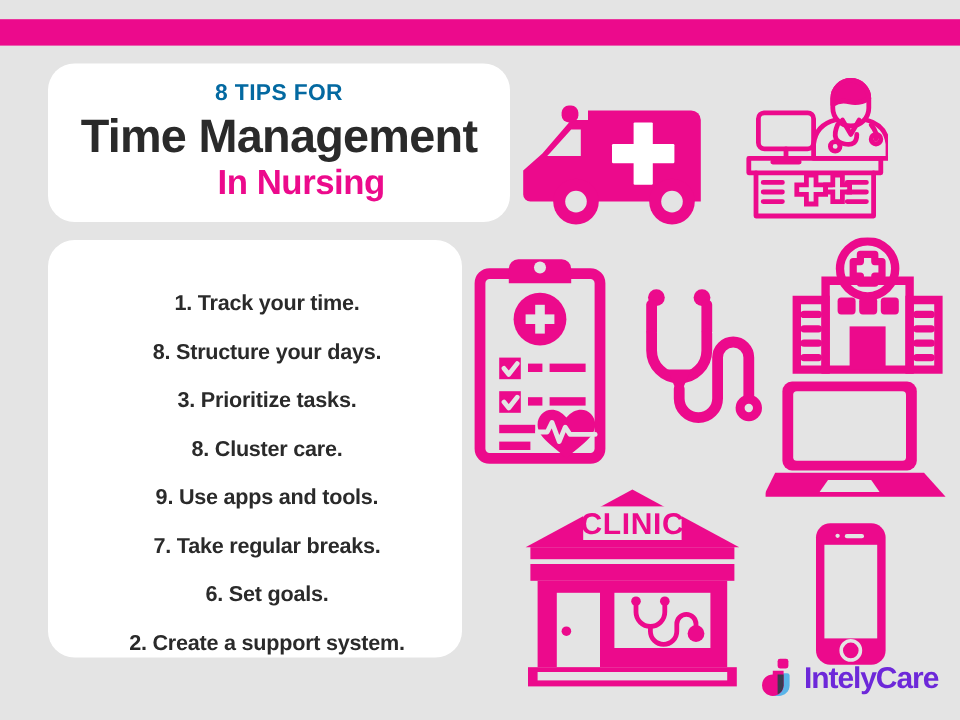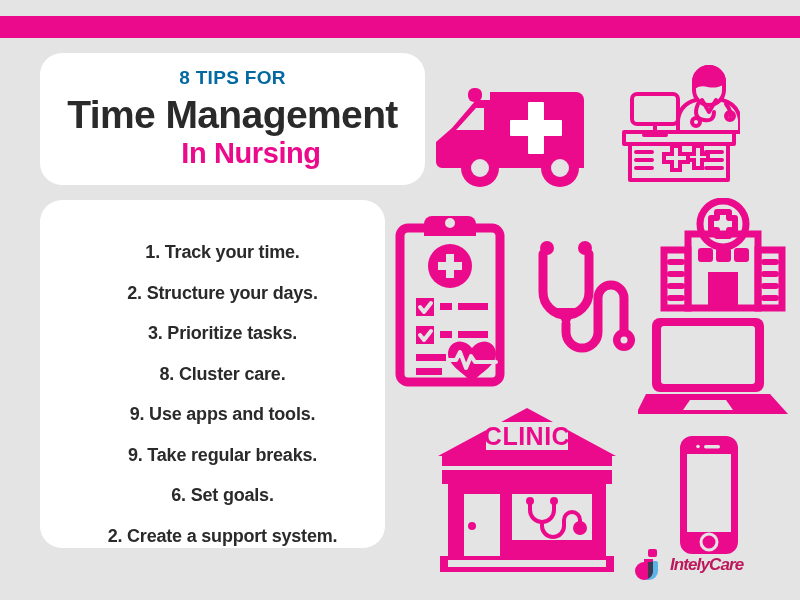--- a/index.html
+++ b/index.html
@@ -53,45 +53,45 @@
     letter-spacing:-.2px;
     white-space:nowrap;
   }
 
   .icon{position:absolute;}
 
   
   #logo{position:absolute;left:634px;top:548px;width:160px;height:36px;}
   #logo-text{
     position:absolute;left:36px;top:2px;
-    font-size:17px;font-weight:bold;color:#be185d;
-    letter-spacing:-.9px;line-height:30px;font-style:italic;
+    font-size:25px;font-weight:bold;color:#6d28d9;
+    letter-spacing:-.9px;line-height:30px;
   }
 </style>
 </head>
 <body>
 
 <div id="stage">
 
   <div class="topbar"></div>
 
   <div class="card" id="title-card">
     <div class="kicker">8 TIPS FOR</div>
     <div class="headline">Time Management</div>
     <div class="subhead">In Nursing</div>
   </div>
 
   <div class="card" id="tips-card">
     <ul id="tips-list">
       <li>1. Track your time.</li>
-      <li>2. Structure your days.</li>
+      <li>8. Structure your days.</li>
       <li>3. Prioritize tasks.</li>
       <li>8. Cluster care.</li>
       <li>9. Use apps and tools.</li>
-      <li>9. Take regular breaks.</li>
+      <li>7. Take regular breaks.</li>
       <li>6. Set goals.</li>
       <li>2. Create a support system.</li>
     </ul>
   </div>
 
   <div class="icon" style="left:432px;top:66px;width:180px;height:130px;">
     <svg viewBox="0 0 180 130" width="180" height="130">
       <g fill="#ec0a8c">
 
         <path d="M58 26 h86 a8 8 0 0 1 8 8 v68 h-94 z"></path>

